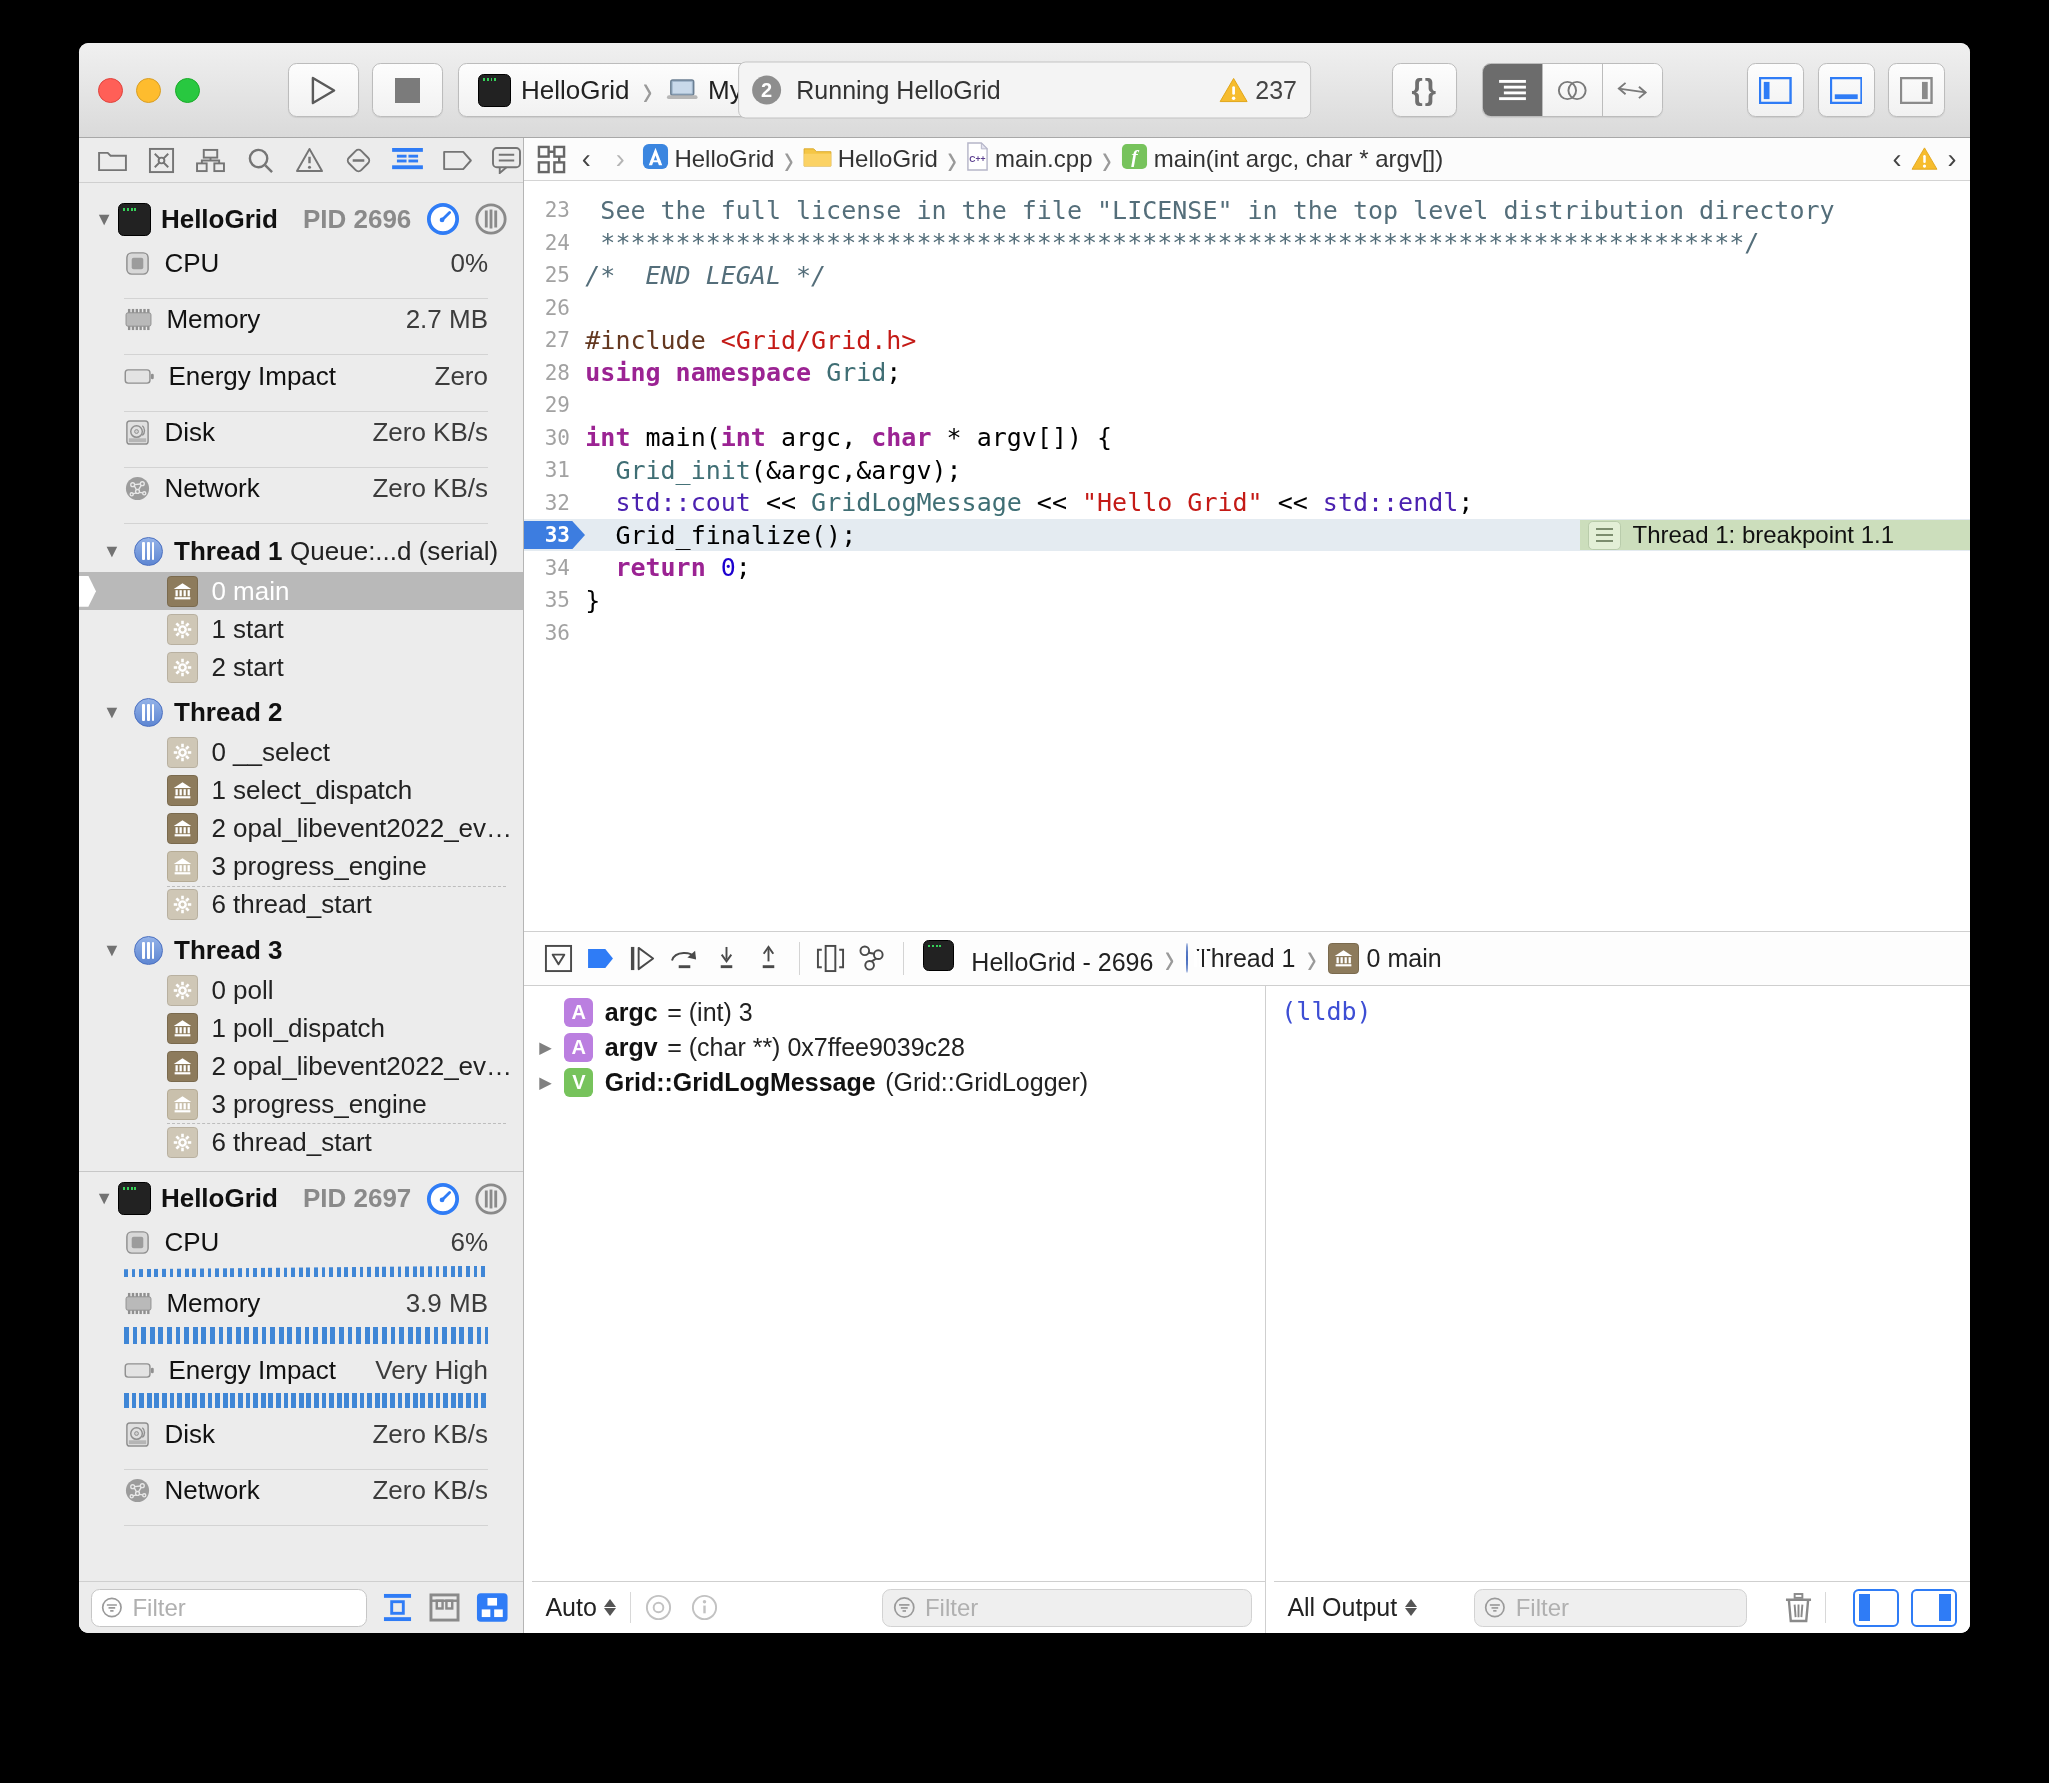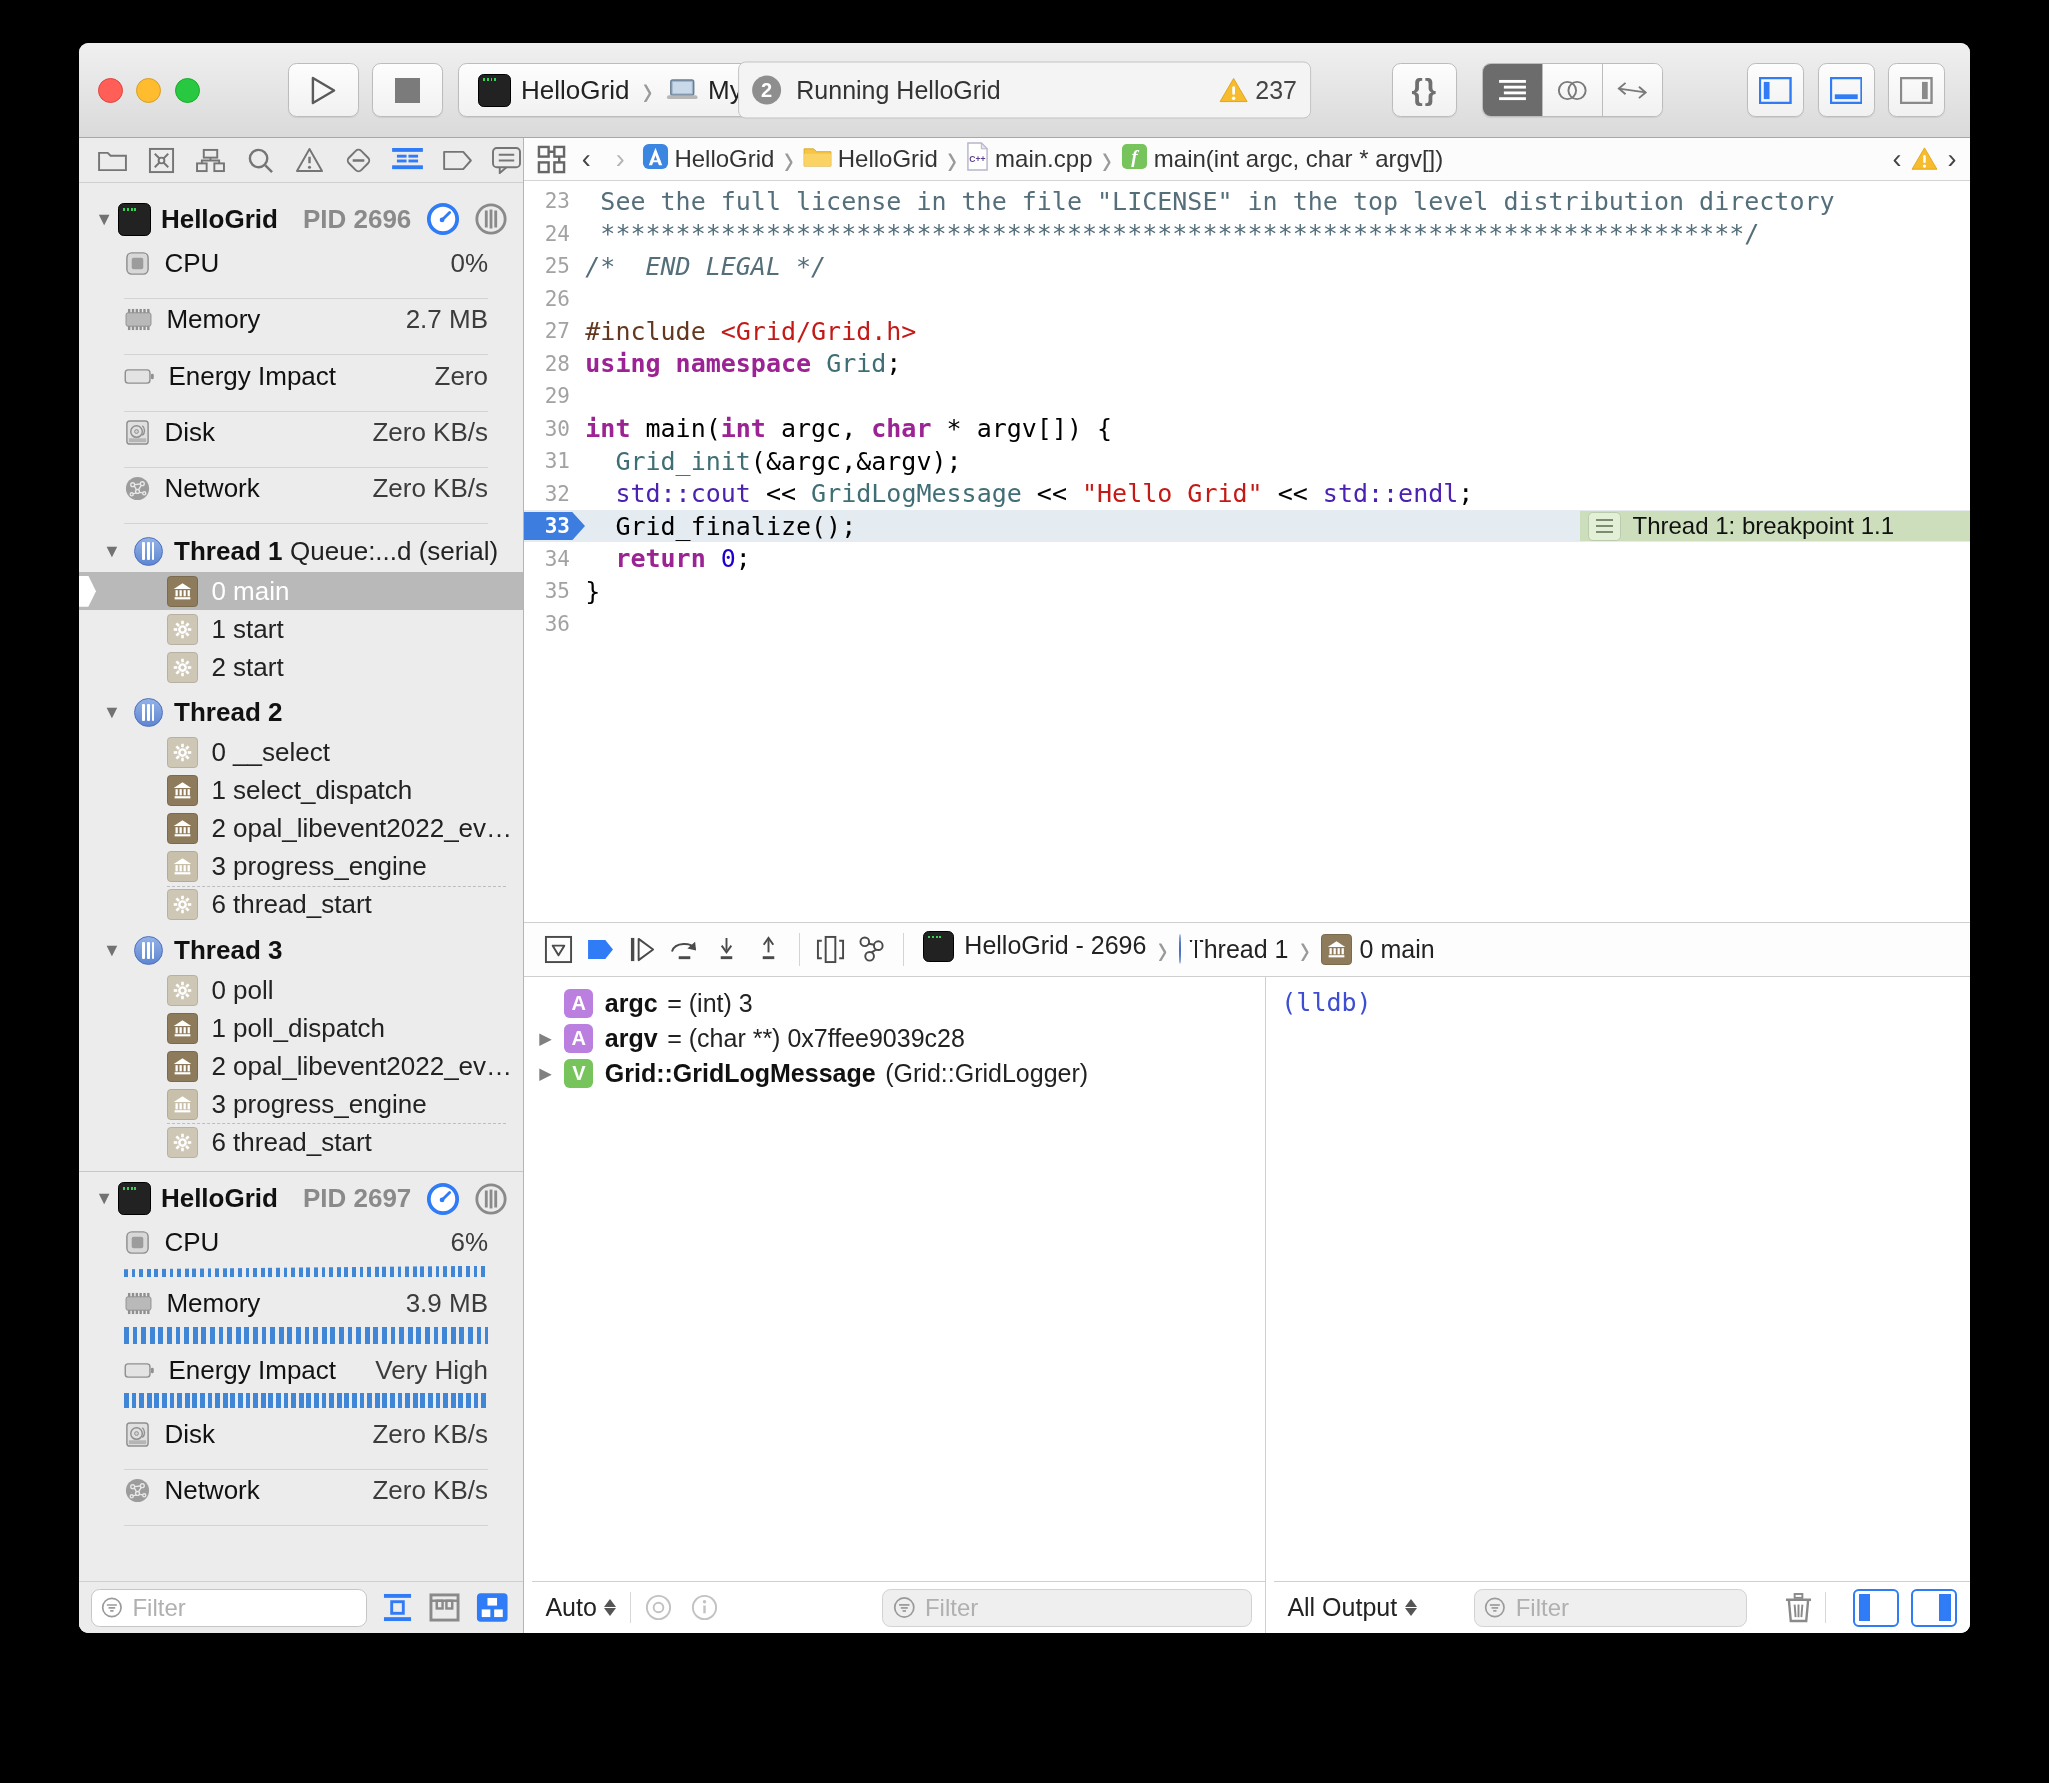--- a/index.html
+++ b/index.html
@@ -92,21 +92,21 @@
   
   .editor-col{flex:1;display:flex;flex-direction:column;background:#fff;min-width:0;}
   .jump-bar{height:42px;flex:none;border-bottom:1px solid #d4d4d4;display:flex;align-items:center;
     font-size:24px;color:#333;padding:0 13.4px;background:#fcfcfc;}
   .jb-arrows{display:flex;gap:25px;margin-left:15.3px;font-size:27px;color:#444;}
   .jb-fwd{color:#b5b5b5;}
   .jb-crumbs{display:flex;align-items:center;margin-left:17px;gap:5.7px;white-space:nowrap;overflow:hidden;}
   .jb-right{margin-left:auto;display:flex;align-items:center;gap:9.6px;font-size:27px;color:#444;}
   
   .code-area{height:737px;flex:none;overflow:hidden;padding-top:3.8px;position:relative;
-    font-family:"DejaVu Sans Mono","Liberation Mono",monospace;font-size:25px;}
+    font-family:"DejaVu Sans Mono","Liberation Mono",monospace;font-size:25px;margin-top:9px;}
   .code-line{height:32.5px;display:flex;align-items:center;position:relative;white-space:pre;}
   .gutter{width:46px;flex:none;text-align:right;padding-right:9.6px;font-size:21px;color:#a2a2a2;z-index:2;}
   .ctext{margin-left:5.7px;z-index:1;}
   .code-line.bp{background:#e4ebf1;}
   .code-line.bp::before{content:"";position:absolute;left:0;top:1.9px;bottom:1.9px;width:61px;background:#3d7de0;
     clip-path:polygon(0 0,48px 0,61px 50%,48px 100%,0 100%);}
   .code-line.bp .gutter{color:#fff;font-weight:bold;}
   .bp-badge{position:absolute;right:0;top:1px;bottom:1px;width:382px;background:#ccdebc;display:flex;
     align-items:center;padding-left:7.6px;font-family:"Liberation Sans",sans-serif;font-size:24px;color:#111;}
   .bp-chip{width:31px;height:27px;background:#e3efd6;border:1px solid #b9ccab;border-radius:4.8px;margin-right:11.5px;
@@ -979,21 +979,21 @@
           <svg width="31" height="27" viewBox="0 0 32 28">
               <circle cx="8" cy="6" r="4.5" fill="none" stroke="#4a4a4a" stroke-width="2"></circle>
               <circle cx="22" cy="10" r="4.5" fill="none" stroke="#4a4a4a" stroke-width="2"></circle>
               <circle cx="13" cy="21" r="4.5" fill="none" stroke="#4a4a4a" stroke-width="2"></circle>
               <line x1="12" y1="8" x2="18" y2="9" stroke="#4a4a4a" stroke-width="2"></line>
               <line x1="15" y1="17" x2="20" y2="14" stroke="#4a4a4a" stroke-width="2"></line>
             </svg>
           </span>
         <span class="db-sep"></span>
         <span class="db-crumbs" id="db-crumbs">
-            <span style="display: inline-flex; align-items: flex-start; gap: 10px;">
+            <span style="display: inline-flex; align-items: flex-end; gap: 17px;">
               <span><span class="term-icon" style="width:29px;height:29px;display:inline-block;"><i></i></span></span>
               <span>HelloGrid - 2696</span>
             </span>
             <span class="crumb-sep">›</span>
             <span style="display: inline-flex; align-items: center; gap: 7.6px;">
               <span><span class="thread-circle" style="margin-left:0;"><i></i><i></i><i></i></span></span>
               <span>Thread 1</span>
             </span>
             <span class="crumb-sep">›</span>
             <span style="display: inline-flex; align-items: center; gap: 7.6px;">

